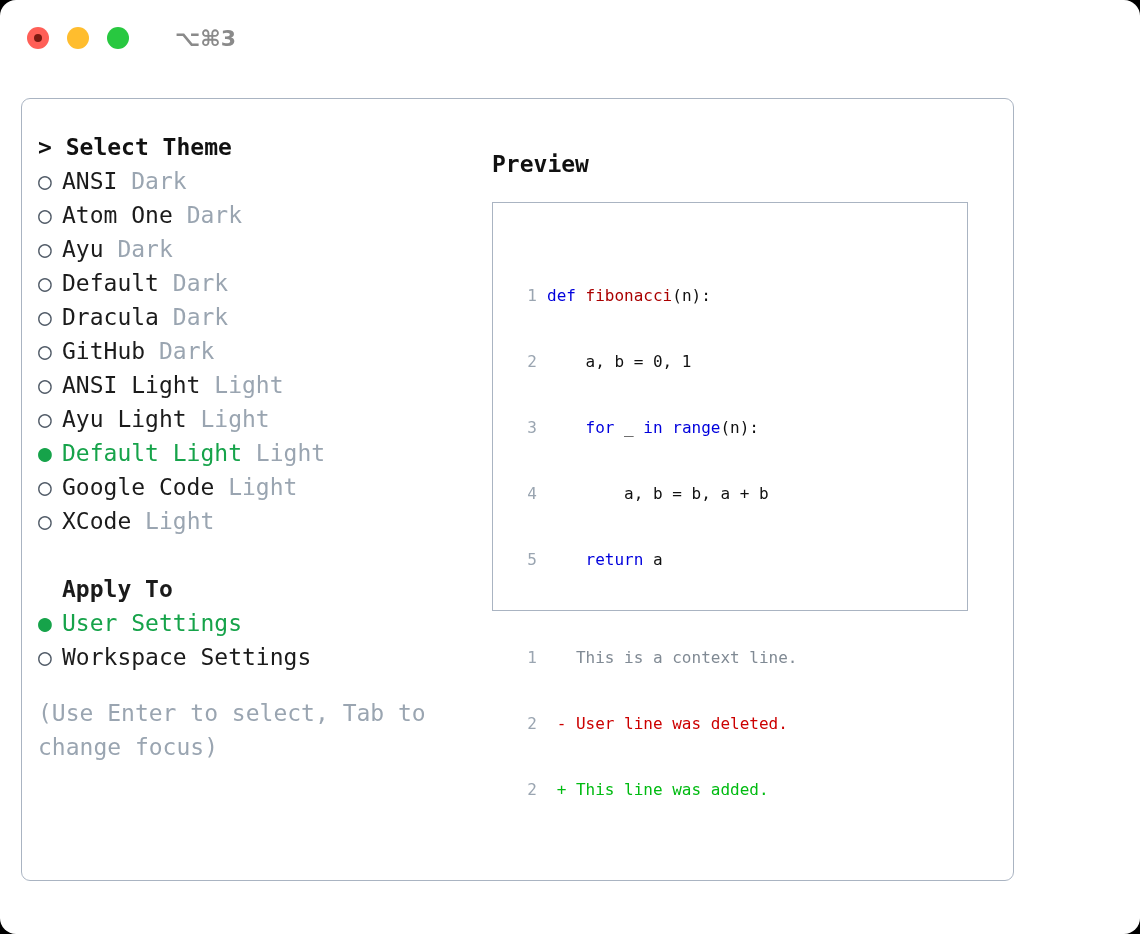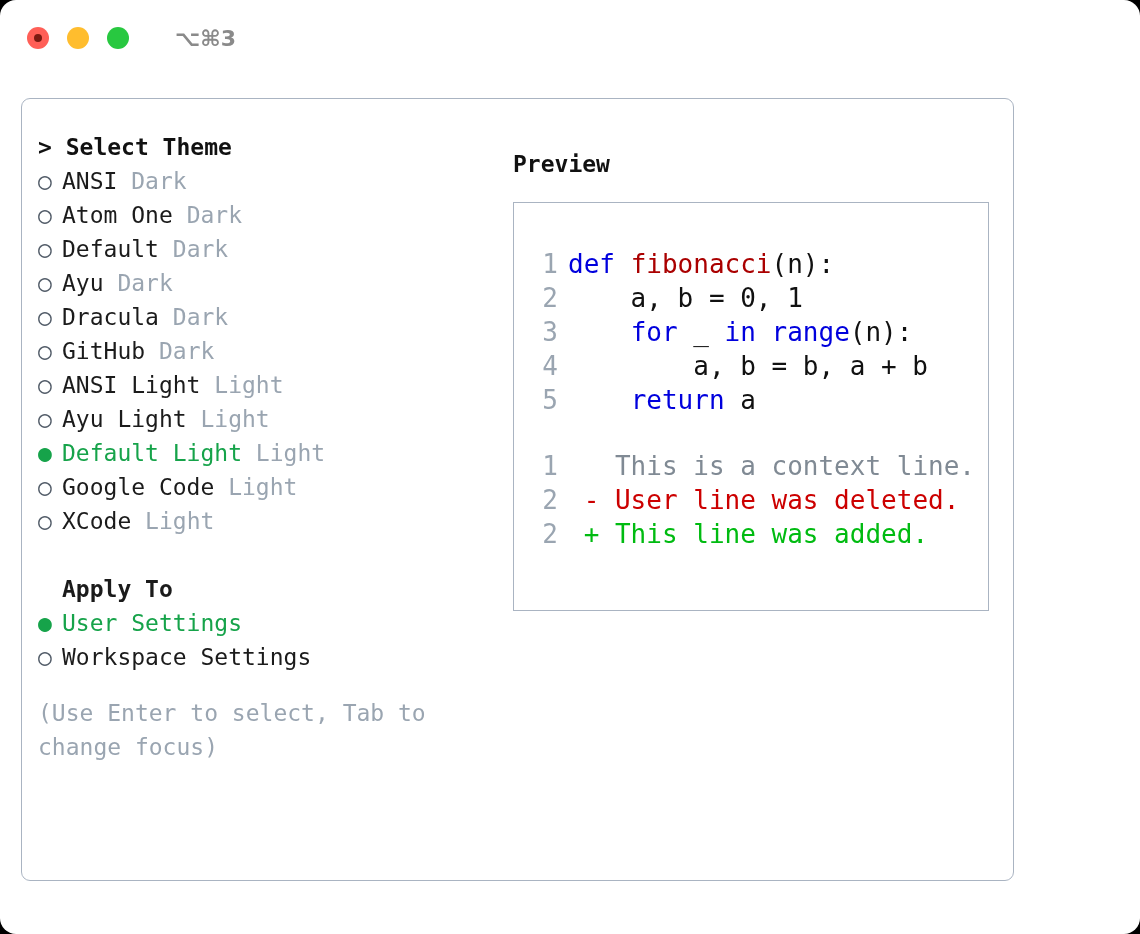--- a/index.html
+++ b/index.html
@@ -98,41 +98,42 @@
     margin-top: 22px;
     font-size: 23px;
     line-height: 34px;
     color: #9aa5b1;
     width: 420px;
     white-space: pre-wrap;
   }
   
   #right-col {
     position: absolute;
-    left: 491px; top: 48px;
+    left: 470px; top: 48px;
     width: 500px;
   }
   #preview-title {
     font-size: 23px;
     font-weight: bold;
     color: #111111;
     line-height: 34px;
   }
   #preview-box {
     margin-top: 21px;
     width: 476px;
     height: 409px;
     border: 1.5px solid #aab4c2;
     background: #ffffff;
     padding: 44px 0 0 14px;
   }
   .code-line {
-    font-size: 26px;
+    font-size: 16px;
     line-height: 34px;
     white-space: pre;
+    margin-top: 32px;
   }
   .ln {
     display: inline-block;
     width: 30px;
     text-align: right;
     color: #9aa5b1;
     margin-right: 10px;
   }
   .kw   { color: #0000dd; }
   .fn   { color: #aa0000; }
@@ -158,22 +159,22 @@
 
   <div id="card">
 
     <div id="left-col">
 
       <div class="row heading">&gt; Select Theme</div>
 
       <div id="theme-list">
           <div class="row"><span class="bullet">○</span><span class="name">ANSI</span><span class="cat"> Dark</span></div>
           <div class="row"><span class="bullet">○</span><span class="name">Atom One</span><span class="cat"> Dark</span></div>
+          <div class="row"><span class="bullet">○</span><span class="name">Ayu</span><span class="cat"> Dark</span></div>
           <div class="row"><span class="bullet">○</span><span class="name">Default</span><span class="cat"> Dark</span></div>
-          <div class="row"><span class="bullet">○</span><span class="name">Ayu</span><span class="cat"> Dark</span></div>
           <div class="row"><span class="bullet">○</span><span class="name">Dracula</span><span class="cat"> Dark</span></div>
           <div class="row"><span class="bullet">○</span><span class="name">GitHub</span><span class="cat"> Dark</span></div>
           <div class="row"><span class="bullet">○</span><span class="name">ANSI Light</span><span class="cat"> Light</span></div>
           <div class="row"><span class="bullet">○</span><span class="name">Ayu Light</span><span class="cat"> Light</span></div>
           <div class="row"><span class="bullet filled">●</span><span class="name selected">Default Light</span><span class="cat"> Light</span></div>
           <div class="row"><span class="bullet">○</span><span class="name">Google Code</span><span class="cat"> Light</span></div>
           <div class="row"><span class="bullet">○</span><span class="name">XCode</span><span class="cat"> Light</span></div>
         </div>
 
       <div class="spacer"></div>

